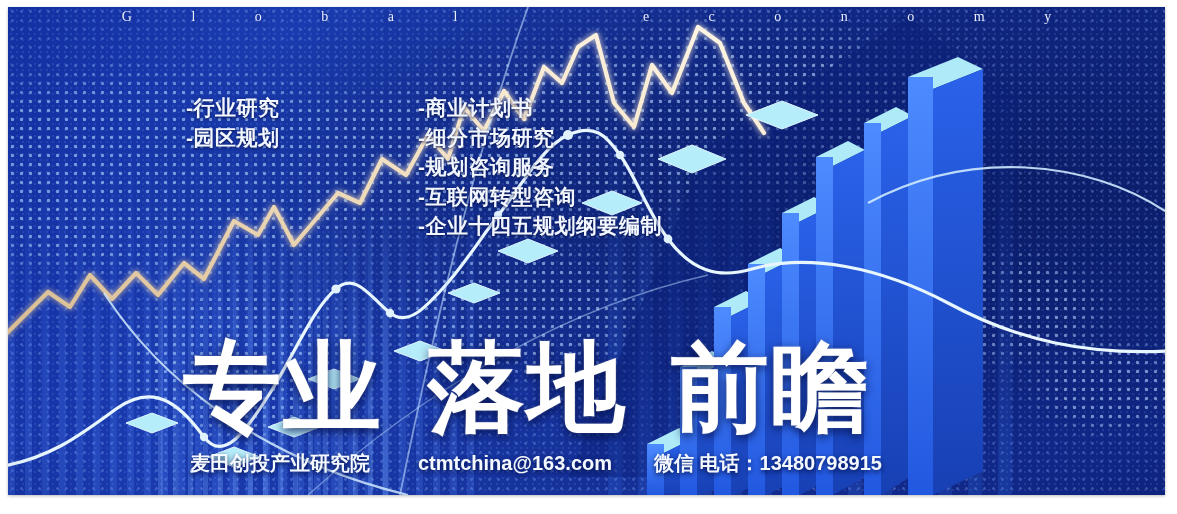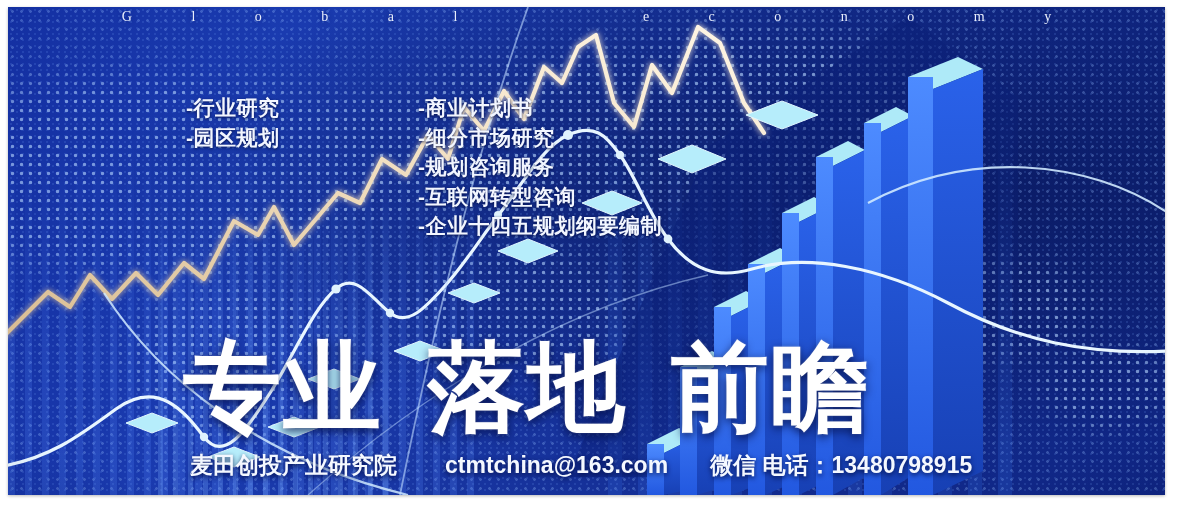--- a/index.html
+++ b/index.html
@@ -106,21 +106,21 @@
     color:#ffffff;font-size:98px;line-height:104px;font-weight:700;
     letter-spacing:2px;white-space:nowrap;
     font-family:"DejaVu Sans","Liberation Sans",sans-serif;
     text-shadow:0 3px 10px rgba(3,14,70,0.85), 0 0 2px rgba(255,255,255,.4);
     margin-top:32px;
   }
   #headline .gap{display:inline-block;width:44px;}
 
   #footerline{
     position:absolute;left:182px;top:443px;
-    color:#f4f8ff;font-size:23px;font-weight:700;white-space:nowrap;
+    color:#f4f8ff;font-size:20px;font-weight:700;white-space:nowrap;
     text-shadow:0 2px 5px rgba(3,14,70,0.95);
     font-family:"Liberation Sans","DejaVu Sans",sans-serif;
   }
   #footerline span.sp1{display:inline-block;width:48px;}
   #footerline span.sp2{display:inline-block;width:42px;}
 </style>
 </head>
 <body>
 
 <div id="banner">

